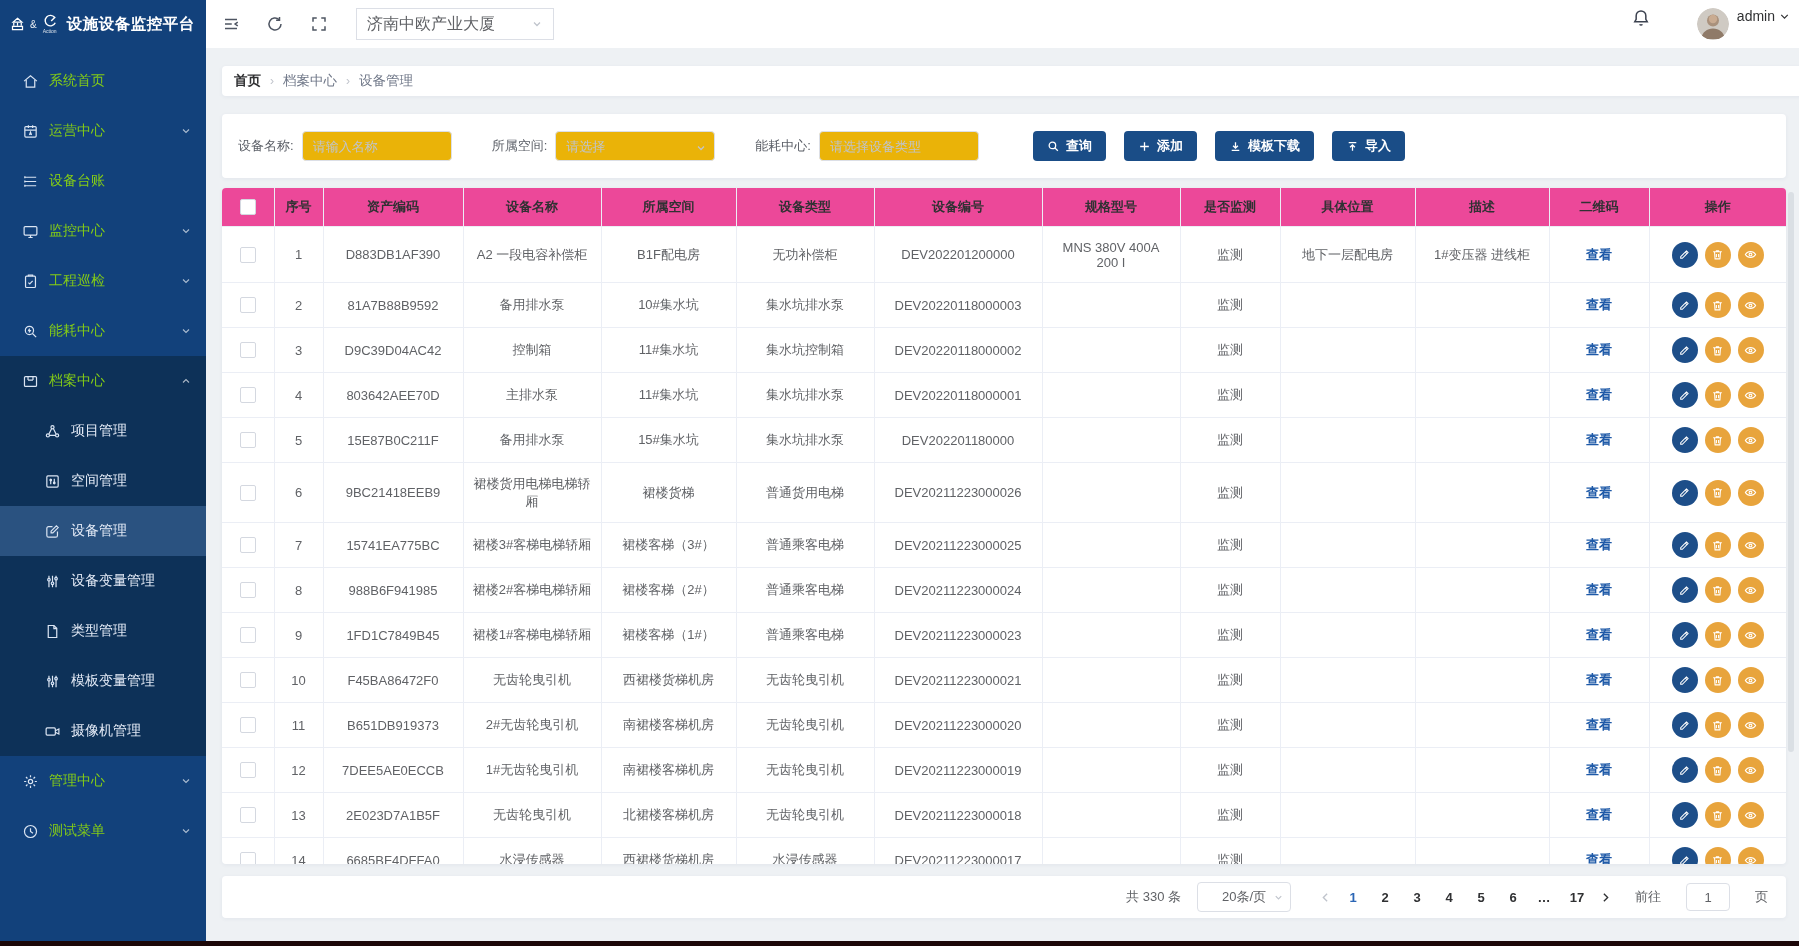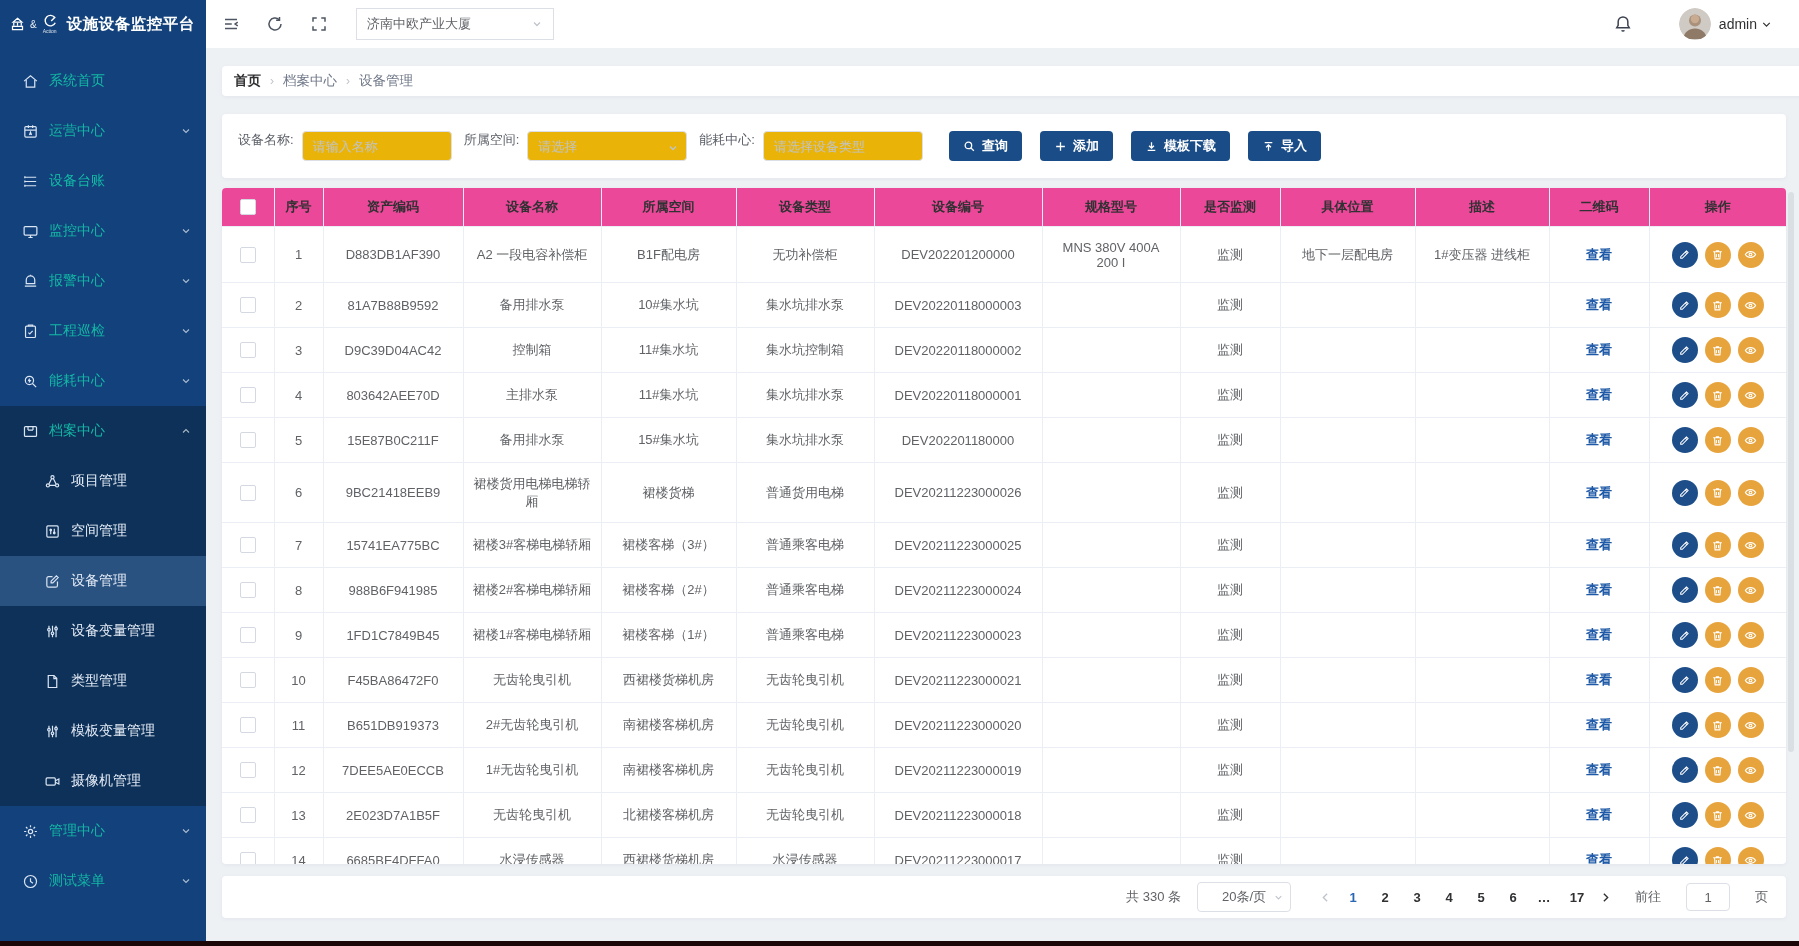--- a/index.html
+++ b/index.html
@@ -7,53 +7,53 @@
 
   
   .sidebar{position:absolute;left:0;top:0;width:206px;height:946px;background:#12417b;color:#eef3fa;z-index:3;}
   .logo{height:48px;display:flex;align-items:center;padding:0 10px;gap:5px;}
   .logo .mark{display:flex;flex-direction:column;align-items:center;line-height:1;}
   .logo .mark svg{display:block;}
   .logo .sub{font-size:5px;color:#fff;opacity:.85;margin-top:1px;}
   .logo .amp{font-size:10px;color:#fff;opacity:.9;}
   .logo-title{font-size:15.5px;font-weight:bold;color:#fff;letter-spacing:.5px;margin-left:4px;white-space:nowrap;}
   .nav{position:absolute;top:56px;left:0;right:0;}
-  .nav-item{height:50px;display:flex;align-items:center;padding:0 14px 0 22px;cursor:pointer;font-size:14px;color:#14b8a6;position:relative;}
+  .nav-item{height:50px;display:flex;align-items:center;padding:0 14px 0 22px;cursor:pointer;font-size:14px;color:#84cc16;position:relative;}
   .nav-item .nav-icon{width:17px;height:17px;margin-right:10px;display:inline-flex;color:#dbe5f3;flex:none;}
   .nav-item .nav-icon svg{width:17px;height:17px;}
   .nav-item .chev{margin-left:auto;display:inline-flex;color:rgba(255,255,255,.65);}
   .nav-group{background:#0d3158;}
   .nav-item.child{padding-left:44px;font-size:14px;color:#e3eaf6;}
   .nav-item.active{background:#2a5280;}
 
   
   .header{position:absolute;left:206px;top:0;right:0;height:48px;background:#fff;display:flex;align-items:center;z-index:2;}
   .hicon{width:18px;height:18px;color:#4e5562;display:inline-flex;cursor:pointer;}
   .hicon svg{width:18px;height:18px;}
   .hicon.collapse{margin-left:16px;}
   .hicon.refresh{margin-left:26px;}
   .hicon.fullscreen{margin-left:26px;}
-  .hselect{margin-left:28px;width:176px;height:30px;border:1px solid #dcdfe6;border-radius:0;display:flex;align-items:center;padding:0 10px;font-size:13px;color:#606266;cursor:pointer;background:#fff;}
+  .hselect{margin-left:28px;width:176px;height:30px;border:1px solid #dcdfe6;border-radius:0;display:flex;align-items:center;padding:0 10px;font-size:16px;color:#606266;cursor:pointer;background:#fff;}
   .hselect .chev{margin-left:auto;color:#c0c4cc;display:inline-flex;}
-  .hright{margin-left:auto;display:flex;align-items:center;padding-right:26px;}
+  .hright{margin-left:auto;display:flex;align-items:flex-start;padding-right:8px;}
   .bell{width:20px;height:20px;color:#3c4250;display:inline-flex;cursor:pointer;margin-right:46px;}
   .bell svg{width:20px;height:20px;}
   .avatar{width:32px;height:32px;border-radius:50%;overflow:hidden;flex:none;cursor:pointer;}
   .uname{font-size:14px;color:#303133;margin-left:8px;cursor:pointer;display:flex;align-items:center;gap:3px;}
   .uname .chev{display:inline-flex;color:#303133;}
 
   
   .card{position:absolute;left:222px;width:1564px;background:#fff;border-radius:4px;box-shadow:0 1px 4px rgba(28,52,94,.06);}
   .crumb-card{top:66px;height:30px;display:flex;align-items:center;padding:0 12px;font-size:13.5px;}
   .crumb-first{color:#303133;font-weight:bold;cursor:pointer;}
   .crumb-item{color:#6e7687;cursor:pointer;}
   .crumb-sep{color:#c0c4cc;margin:0 9px;font-size:12px;}
 
   .filter-card{top:114px;height:64px;display:flex;align-items:center;padding:0 16px;box-sizing:border-box;}
-  .fgroup{display:flex;align-items:flex-start;margin-right:12px;}
+  .fgroup{display:flex;align-items:center;margin-right:40px;}
   .flabel{font-size:13px;color:#5a5e66;margin-right:8px;white-space:nowrap;}
   .tinput{width:150px;height:30px;border:1px solid #dcdfe6;border-radius:4px;padding:0 10px;font-size:13px;color:#606266;box-sizing:border-box;outline:none;background:#eab308;}
   .tinput::placeholder{color:#bfc4cc;}
   .fselect{position:relative;width:160px;}
   .fselect .tinput{width:100%;padding-right:24px;}
   .fselect .chev{position:absolute;right:8px;top:9px;color:#c0c4cc;pointer-events:none;}
   .btns{display:flex;align-items:center;gap:18px;margin-left:14px;}
   .btn{height:30px;padding:0 14px;border:none;border-radius:4px;background:#1a4d87;color:#fff;font-size:13px;font-weight:600;display:inline-flex;align-items:center;gap:6px;cursor:pointer;font-family:inherit;}
   .btn svg{width:13px;height:13px;}
 
@@ -150,34 +150,20 @@
           <span class="nav-label">设备台账</span>
         </div>
         <div class="nav-item">
           <span class="nav-icon">
             <svg viewBox="0 0 24 24" fill="none" stroke="currentColor" stroke-width="1.7">
               <rect x="3" y="5" width="18" height="12" rx="1.5"></rect>
               <path d="M9 20.5h6M12 17v3.5"></path>
             </svg>
           </span>
           <span class="nav-label">监控中心</span>
-          <span class="chev">
-            <svg width="12" height="12" viewBox="0 0 24 24" fill="none" stroke="currentColor" stroke-width="2.2" style="transform:rotate(0deg)">
-              <path d="M6 9l6 6 6-6"></path>
-            </svg>
-          </span>
-        </div>
-        <div class="nav-item">
-          <span class="nav-icon">
-            <svg viewBox="0 0 24 24" fill="none" stroke="currentColor" stroke-width="1.7">
-              <path d="M12 4a6 6 0 0 0-6 6v5h12v-5a6 6 0 0 0-6-6z"></path>
-              <path d="M4 18.5h16M12 2.5V4"></path>
-            </svg>
-          </span>
-          <span class="nav-label">报警中心</span>
           <span class="chev">
             <svg width="12" height="12" viewBox="0 0 24 24" fill="none" stroke="currentColor" stroke-width="2.2" style="transform:rotate(0deg)">
               <path d="M6 9l6 6 6-6"></path>
             </svg>
           </span>
         </div>
         <div class="nav-item">
           <span class="nav-icon">
             <svg viewBox="0 0 24 24" fill="none" stroke="currentColor" stroke-width="1.7">
               <rect x="5" y="4.5" width="14" height="16" rx="1.5"></rect>

